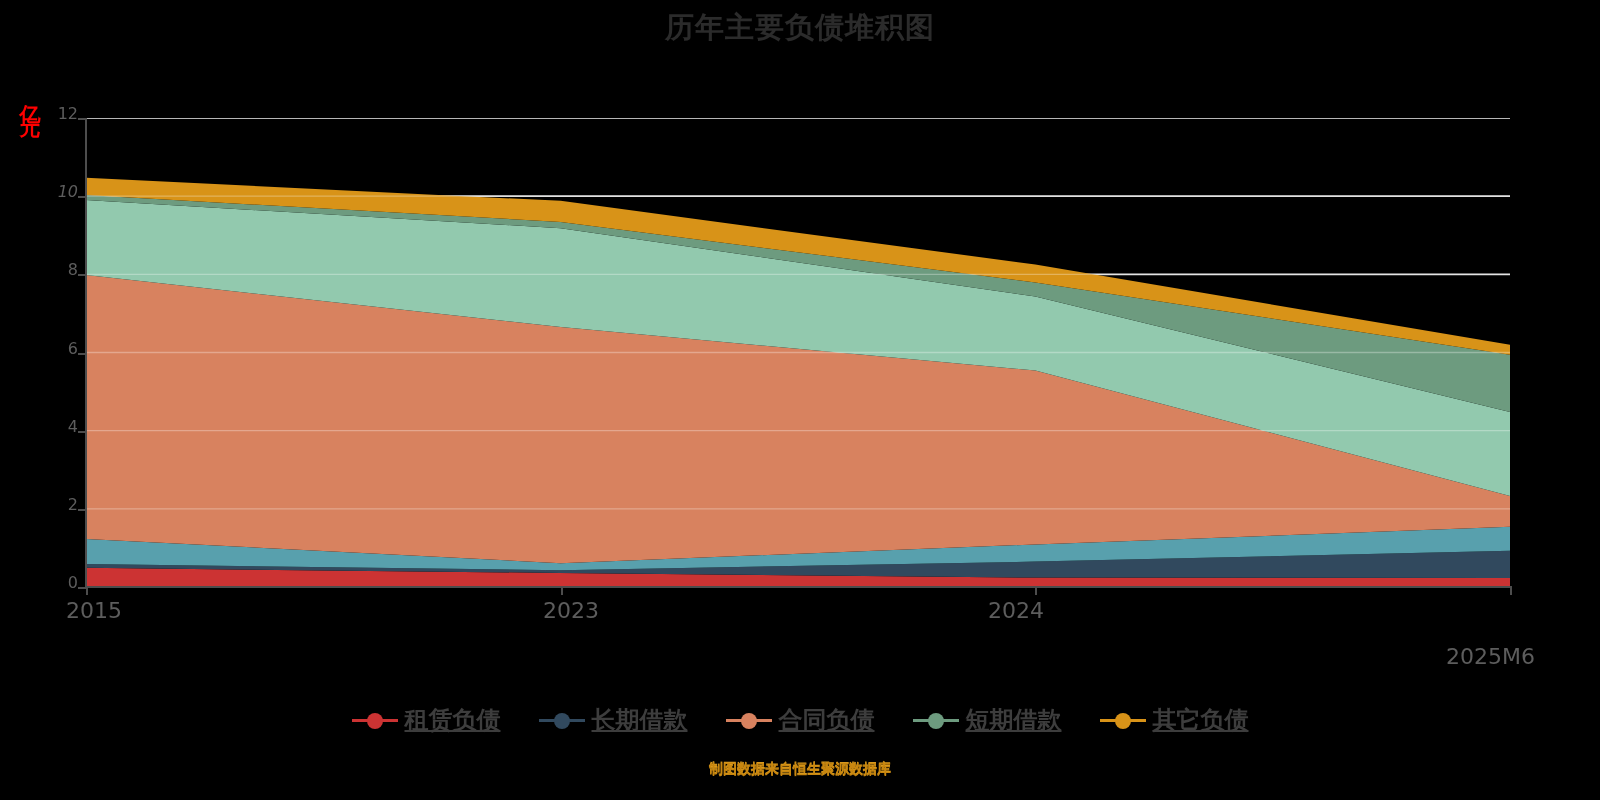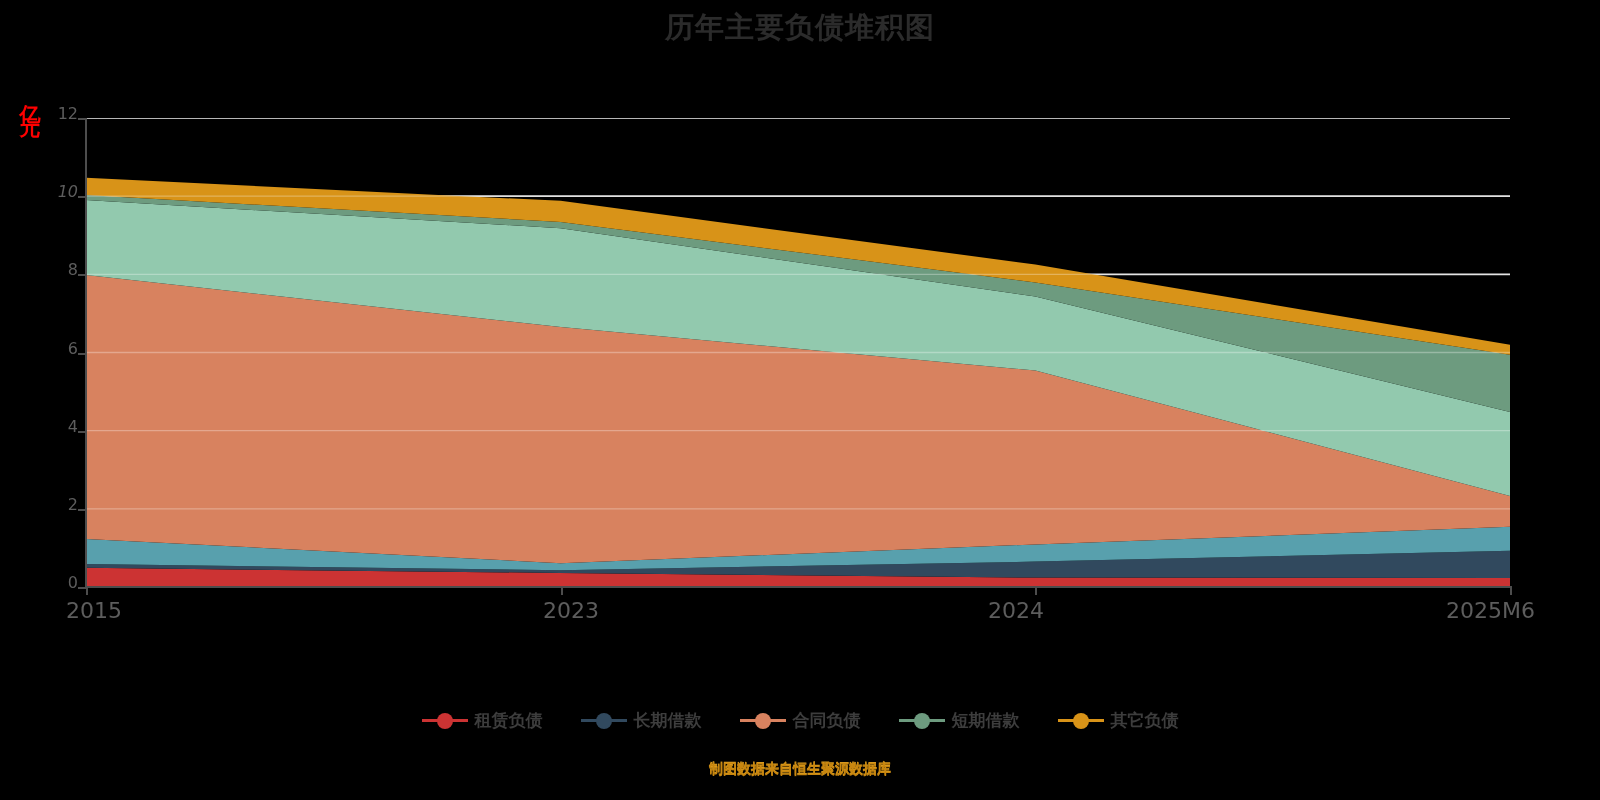--- a/index.html
+++ b/index.html
@@ -44,22 +44,22 @@
 
   
   #legend{
     position:absolute;left:0;top:700px;width:1600px;height:40px;
     display:flex;align-items:center;justify-content:center;gap:0px;
   }
   .legend-item{display:flex;align-items:center;margin:0 19px;}
   .legend-marker{position:relative;width:46px;height:20px;display:inline-block;margin-right:7px;}
   .legend-marker .lm-line{position:absolute;top:9px;left:0;width:46px;height:3px;}
   .legend-marker .lm-dot{position:absolute;top:3px;left:15px;width:16px;height:16px;border-radius:50%;}
-  .legend-label{font-size:17px;font-weight:bold;color:#3d3d3d;
-    font-family:"DejaVu Sans","Liberation Sans",sans-serif;white-space:nowrap;}
+  .legend-label{font-size:24px;font-weight:bold;color:#3d3d3d;
+    font-family:"DejaVu Sans","Liberation Sans",sans-serif;white-space:nowrap;text-decoration:underline;}
 
   
   #footer{
     position:absolute;left:0;top:760px;width:1600px;text-align:center;
     font-size:14px;font-weight:bold;color:#d89a1e;
     font-family:"DejaVu Sans","Liberation Sans",sans-serif;
   }
   #footer .dup{position:absolute;left:0;top:1px;width:1600px;text-align:center;color:#c8860f;}
 </style>
 </head>
@@ -118,21 +118,21 @@
   <div class="y-axis-line"></div>
   <div class="x-axis-line"></div>
 
   <div id="xticks">
       <div class="xtick" style="left: 66px;">2015</div>
       <div class="xtickmark" style="left: 86px;"></div>
       <div class="xtick" style="left: 543px;">2023</div>
       <div class="xtickmark" style="left: 560.667px;"></div>
       <div class="xtick" style="left: 981px; margin-left: 7px;">2024</div>
       <div class="xtickmark" style="left: 1035.33px;"></div>
-      <div class="xtick" style="left: 1446px;">2025M6</div>
+      <div class="xtick" style="left: 1446px; margin-top: 46px;">2025M6</div>
       <div class="xtickmark" style="left: 1510px;"></div>
     </div>
 
   <div id="legend">
       <div class="legend-item">
         <span class="legend-marker">
           <span class="lm-line" style="background: rgb(204, 51, 51);"></span>
           <span class="lm-dot" style="background: rgb(204, 51, 51);"></span>
         </span>
         <span class="legend-label">租赁负债</span>

